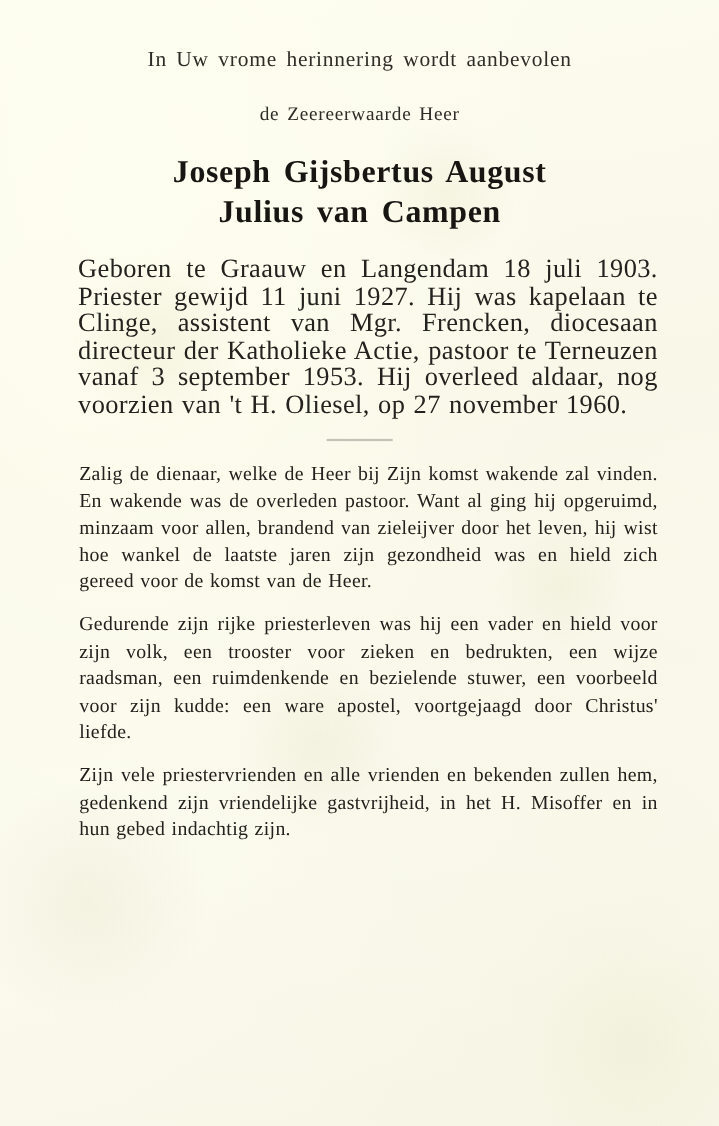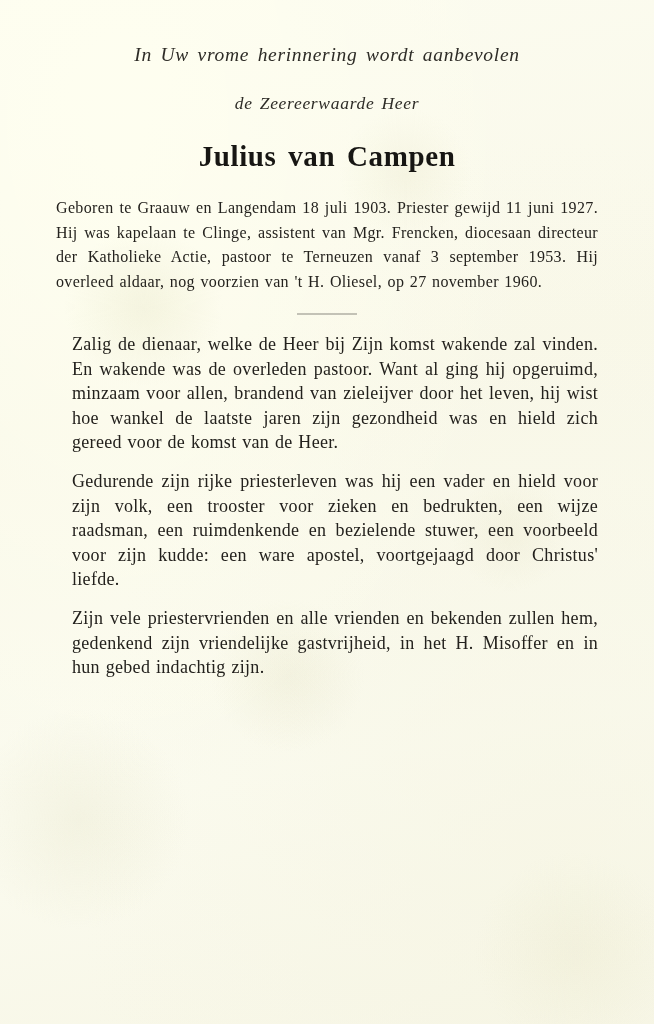--- a/index.html
+++ b/index.html
@@ -47,21 +47,20 @@
     position: relative;
     z-index: 2;
     padding: 40px 54px 0 54px;
   }
 
   
   .invocation {
     text-align: center;
     color: #2e2c27;
     letter-spacing: 0.7px;
-    font-style: italic;
   }
   .invocation-line1 {
     font-size: 19.5px;
     line-height: 30px;
     word-spacing: 3px;
   }
   .invocation-line2 {
     font-size: 17.5px;
     line-height: 30px;
     word-spacing: 2px;
@@ -80,26 +79,27 @@
     letter-spacing: 0.6px;
     word-spacing: 4px;
     font-weight: 600;
   }
 
   
   .biography {
     margin-top: 21px;
     text-align: justify;
     text-align-last: left;
-    font-size: 16px;
+    font-size: 24px;
     line-height: 24.5px;
     color: #24221e;
     letter-spacing: 0.35px;
     word-spacing: 1.2px;
     padding: 0 2px;
+    margin-left: 15px;
   }
 
   
   .divider-wrap {
     display: flex;
     justify-content: center;
     margin: 19px 0 17px 0;
   }
   .divider {
     width: 60px;
@@ -131,20 +131,21 @@
 
 <div class="card">
   <div class="content">
 
     <div class="invocation">
       <div class="invocation-line1">In Uw vrome herinnering wordt aanbevolen</div>
       <div class="invocation-line2">de Zeereerwaarde Heer</div>
     </div>
 
     <div class="deceased-name">
+      <div class="name-line">Joseph Gijsbertus August</div>
       <div class="name-line">Julius van Campen</div>
     </div>
 
     <div class="biography">Geboren te Graauw en Langendam 18 juli 1903. Priester gewijd 11 juni 1927. Hij was kapelaan te Clinge, assistent van Mgr. Frencken, diocesaan directeur der Katholieke Actie, pastoor te Terneuzen vanaf 3 september 1953. Hij overleed aldaar, nog voorzien van 't H. Oliesel, op 27 november 1960.</div>
 
     <div class="divider-wrap">
       <div class="divider"></div>
     </div>
 
     <div class="body-text">

